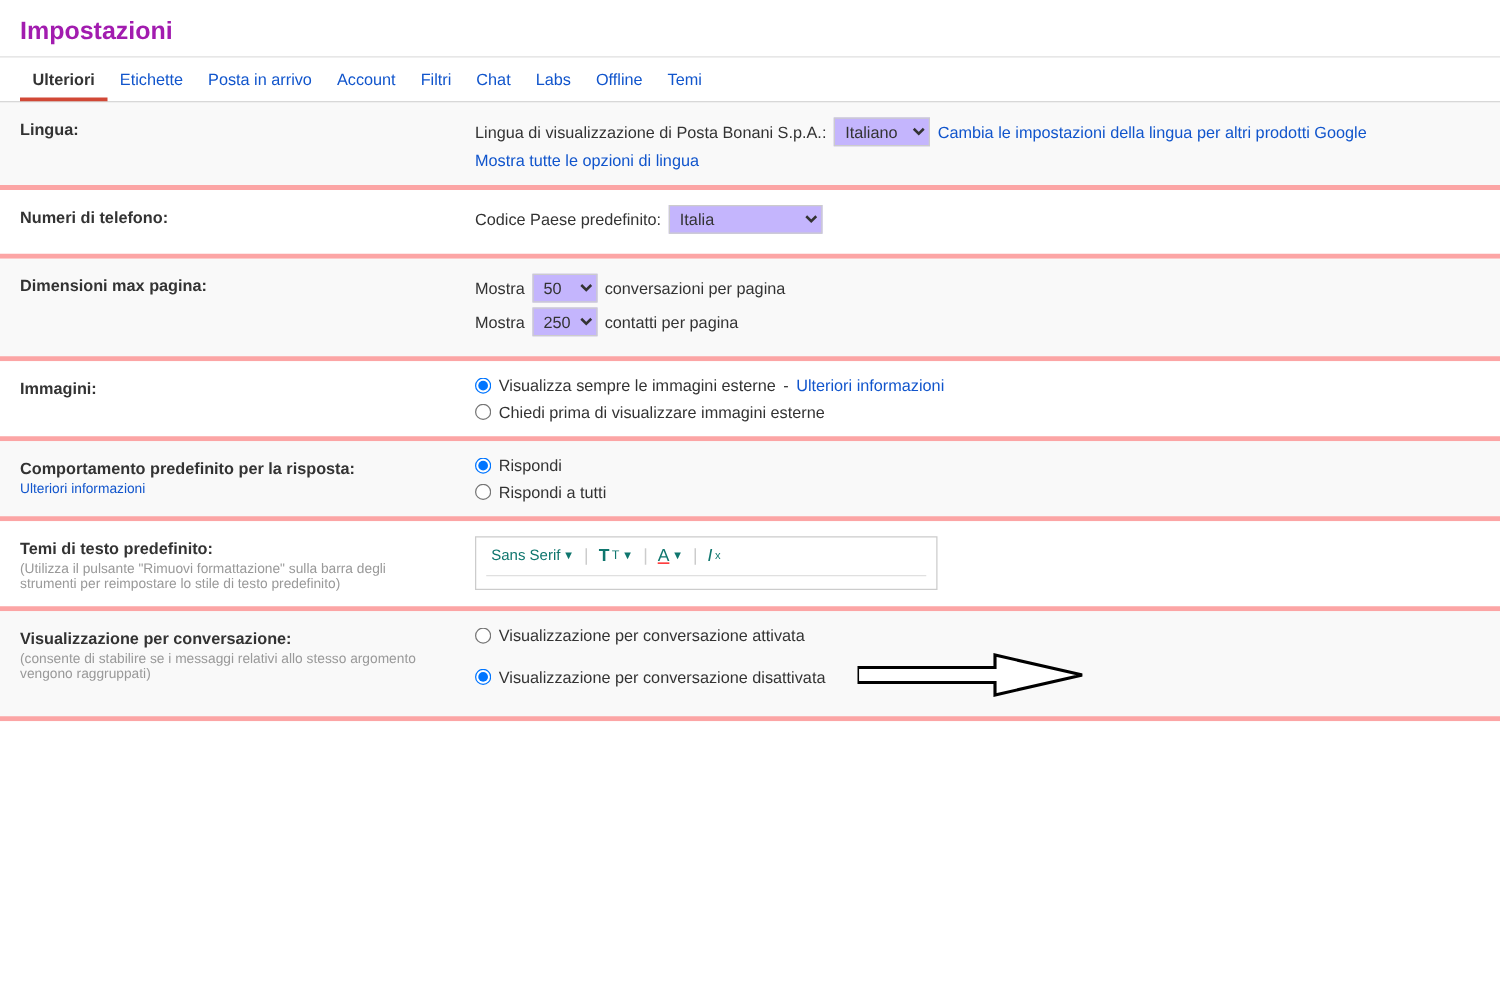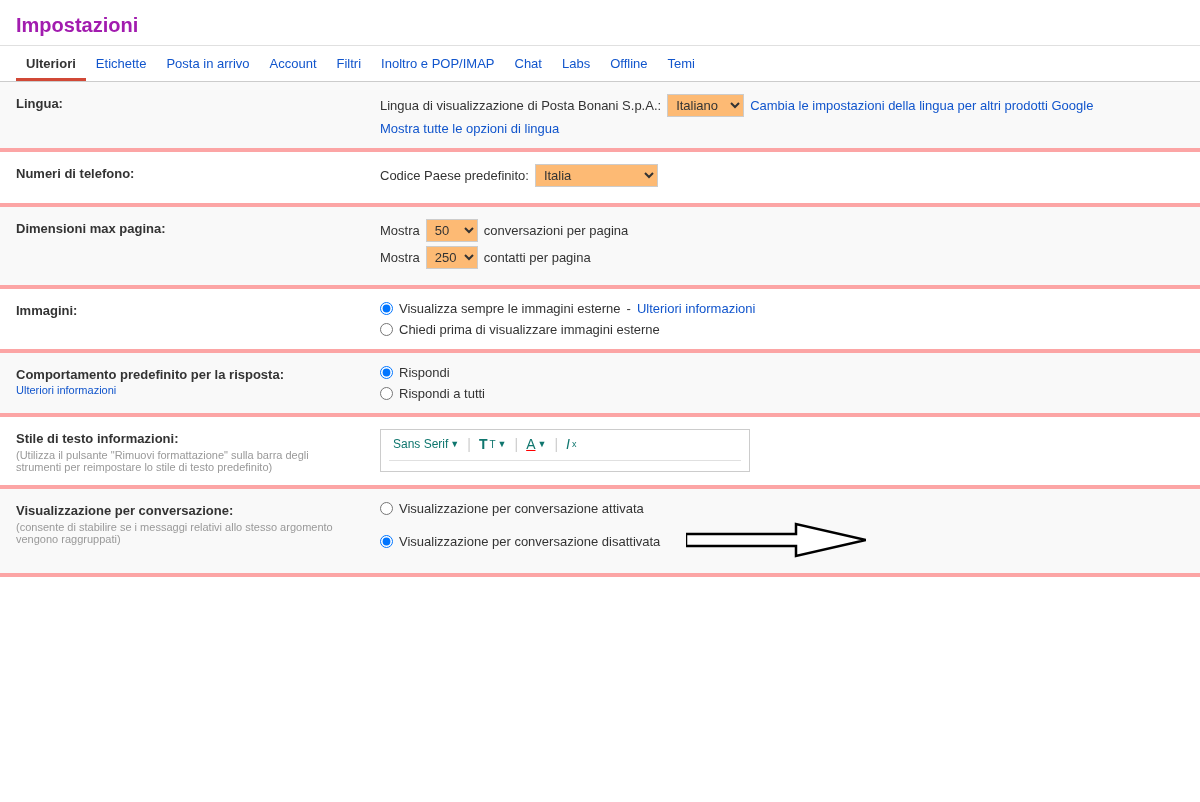--- a/index.html
+++ b/index.html
@@ -80,21 +80,21 @@
       margin-left: 44px;
     }
     .settings-value .row-item {
       display: flex;
       align-items: center;
       margin-bottom: 4px;
       gap: 6px;
     }
     select.inline-select {
       border: 1px solid #ccc;
-      background: #fdba74;
+      background: #c4b5fd;
       font-size: 13px;
       padding: 2px 4px;
       color: #333;
       cursor: pointer;
     }
     .blue-link {
       color: #1155cc;
       text-decoration: none;
       cursor: pointer;
     }
@@ -164,21 +164,20 @@
 <body>
 
 <div id="page-title">Impostazioni</div>
 
 <div id="nav-tabs">
   <a class="nav-tab active">Ulteriori</a>
   <a class="nav-tab">Etichette</a>
   <a class="nav-tab">Posta in arrivo</a>
   <a class="nav-tab">Account</a>
   <a class="nav-tab">Filtri</a>
-  <a class="nav-tab">Inoltro e POP/IMAP</a>
   <a class="nav-tab">Chat</a>
   <a class="nav-tab">Labs</a>
   <a class="nav-tab">Offline</a>
   <a class="nav-tab">Temi</a>
 </div>
 
 <div id="settings-content">
 
   <div class="settings-row">
     <div class="settings-label">
@@ -277,21 +276,21 @@
         <div class="radio-item">
           <input type="radio" name="risposta" style="">
           <span>Rispondi a tutti</span>
         </div>
       </div>
     </div>
   </div>
 
   <div class="settings-row">
     <div class="settings-label">
-      <strong>Stile di testo informazioni:</strong><br>
+      <strong>Temi di testo predefinito:</strong><br>
       <span class="sub-label">(Utilizza il pulsante "Rimuovi formattazione" sulla barra degli strumenti per reimpostare lo stile di testo predefinito)</span>
     </div>
     <div class="settings-value">
       <div class="text-style-editor">
         <div class="text-style-toolbar">
           <button class="toolbar-btn">
             <span>Sans Serif</span>
             <span class="dropdown-arrow">▼</span>
           </button>
           <span class="toolbar-separator">|</span>

